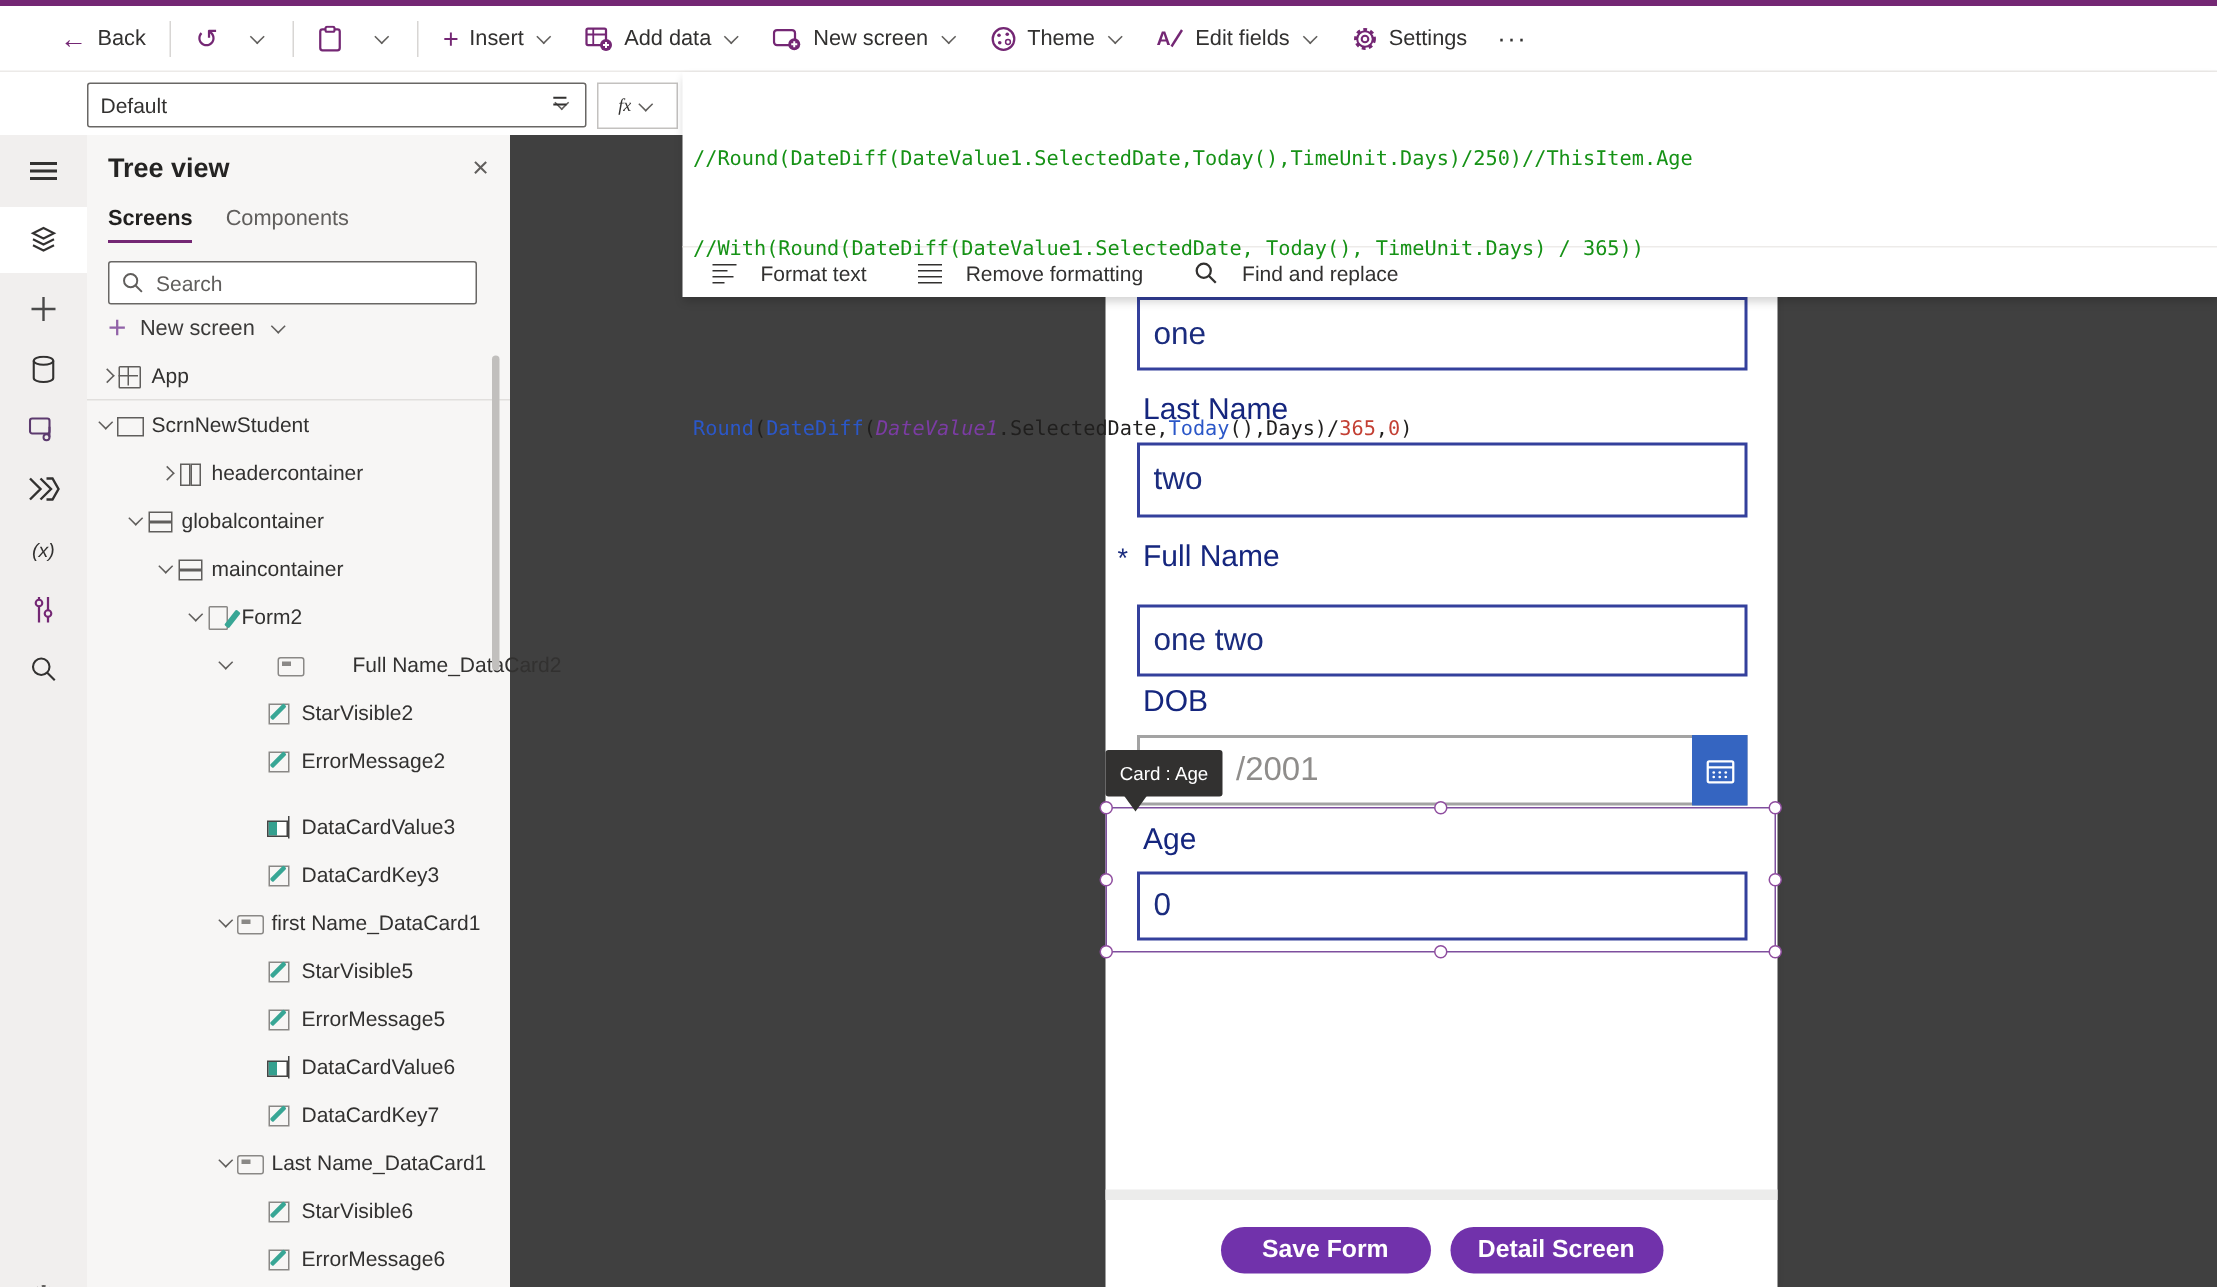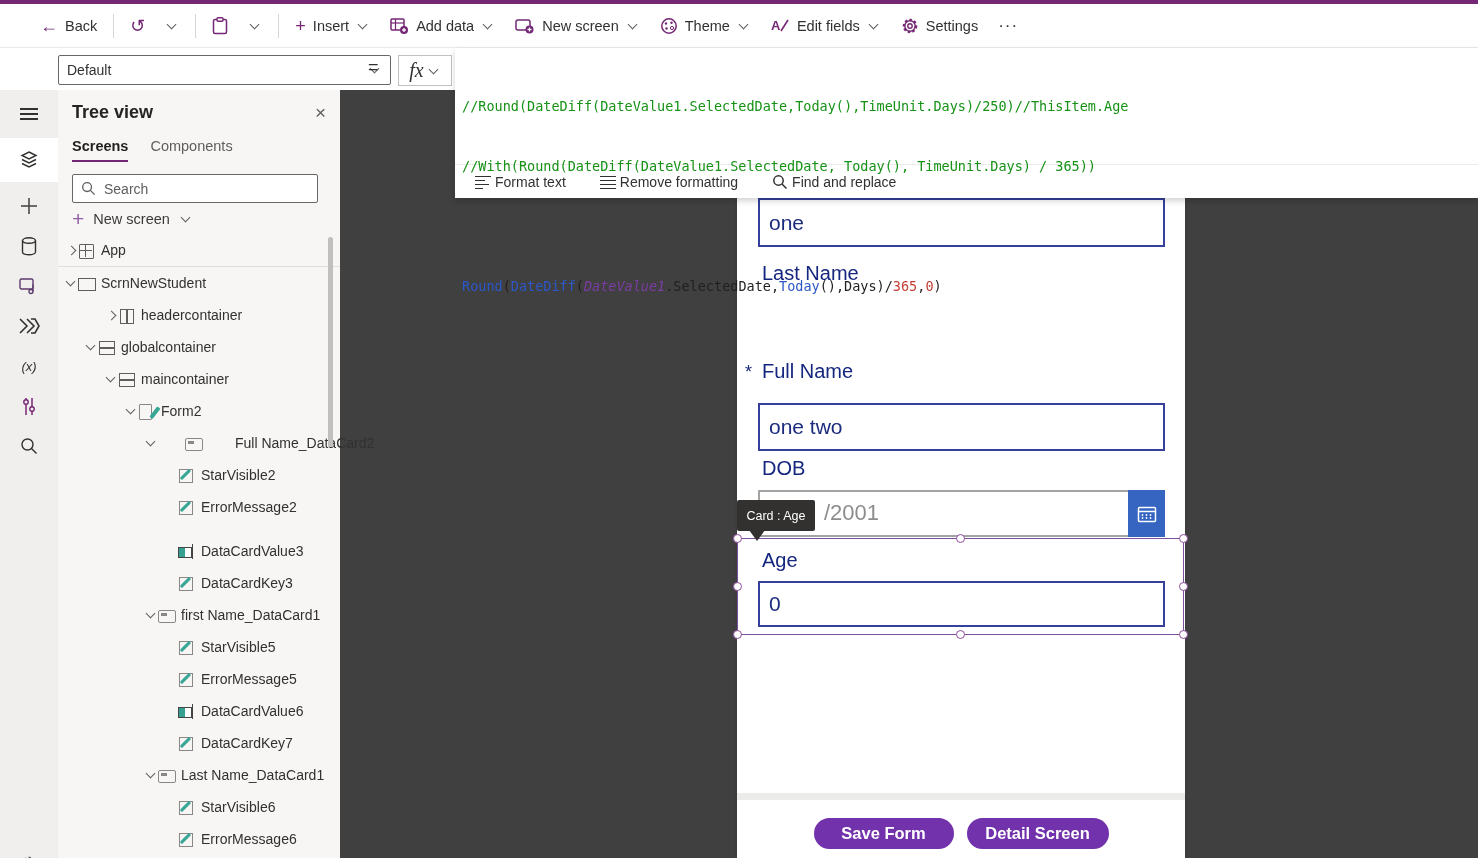--- a/index.html
+++ b/index.html
@@ -27,37 +27,37 @@
 
   
   .formula-left { position:absolute; left:0; top:48px; width:455px; height:42px; background:#fff; }
   .prop-dropdown { position:absolute; left:22px; top:7px; width:333px; height:30px; background:#fff;
     border:1px solid #696765; border-radius:2px; display:flex; align-items:center;
     padding:0 8px; font-size:14px; color:#323130;margin-left:36px; }
   .prop-dropdown .chev { margin-left:auto; }
   .equals-sign { position:absolute; left:368px; top:9px; font-size:18px; color:#323130; }
   .fx-btn { position:absolute; left:398px; top:7px; width:54px; height:31px; background:#fff;
     border:1px solid #c3c1bf; display:flex; align-items:center; justify-content:center; gap:3px; }
-  .fx-btn .fx { font-family:"Liberation Serif", serif; font-style:italic; font-size:20px; color:#323130; }
+  .fx-btn .fx { font-family:"Liberation Serif", serif; font-style:italic; font-size:12px; color:#323130; }
 
   .code-panel { position:absolute; left:455px; top:48px; width:1023px; height:150px; background:#fff;
     box-shadow:0 3px 6px rgba(0,0,0,.18); z-index:5; }
   .code-area { position:relative; height:116px; padding:8px 10px 0 7px;
     font-family:"DejaVu Sans Mono", monospace; font-size:13.5px; line-height:20px; white-space:pre; }
   .code-line { height:20px; }
   .code-line.gap { height:20px; }
   .c-comment { color:#169216; }
   .c-fn { color:#2b57c8; }
   .c-var { color:#7b3ca3; font-style:italic; }
   .c-num { color:#c33f33; }
   .c-p { color:#201f1e; }
 
   .format-bar { height:34px; border-top:1px solid #edebe9; display:flex; align-items:center;
     padding-left:20px; gap:34px; font-size:14px; color:#323130; }
-  .fb-item { display:flex; align-items:center; gap:4px; }
+  .fb-item { display:flex; align-items:center; gap:16px; }
   .lines-ico { width:16px; height:12px; position:relative; }
   .lines-ico i { position:absolute; left:0; height:1.6px; background:#323130; display:block; }
   .lines-ico.align i:nth-child(1){top:0;width:16px;} .lines-ico.align i:nth-child(2){top:4px;width:10px;}
   .lines-ico.align i:nth-child(3){top:8px;width:14px;} .lines-ico.align i:nth-child(4){top:12px;width:8px;}
   .lines-ico.full i:nth-child(1){top:0;width:16px;} .lines-ico.full i:nth-child(2){top:4px;width:16px;}
   .lines-ico.full i:nth-child(3){top:8px;width:16px;} .lines-ico.full i:nth-child(4){top:12px;width:16px;}
 
   
   .rail { position:absolute; left:0; top:90px; width:58px; height:768px; background:#f1efee; z-index:2; }
   .rail-item { position:absolute; left:0; width:58px; height:44px; display:flex; align-items:center; justify-content:center; }
@@ -279,20 +279,23 @@
   </div>
 
   <div class="canvas">
     <div class="screen-col">
 
       <div class="fld-input" style="top:0; height:49px;">
         <span>one</span>
       </div>
 
       <div class="fld-label" style="left:25px; top:64px;">Last Name</div>
+      <div class="fld-input" style="top:97px; height:50px;">
+        <span>two</span>
+      </div>
 
       <div class="req-star" style="top:164px;">*</div>
       <div class="fld-label" style="left:25px; top:162px;">Full Name</div>
       <div class="fld-input" style="top:181px; height:48px;margin-top:24px;">
         <span>one two</span>
       </div>
 
       <div class="fld-label" style="left:25px; top:259px;">DOB</div>
       <div class="date-input">
         <span class="date-ph">/2001</span>

